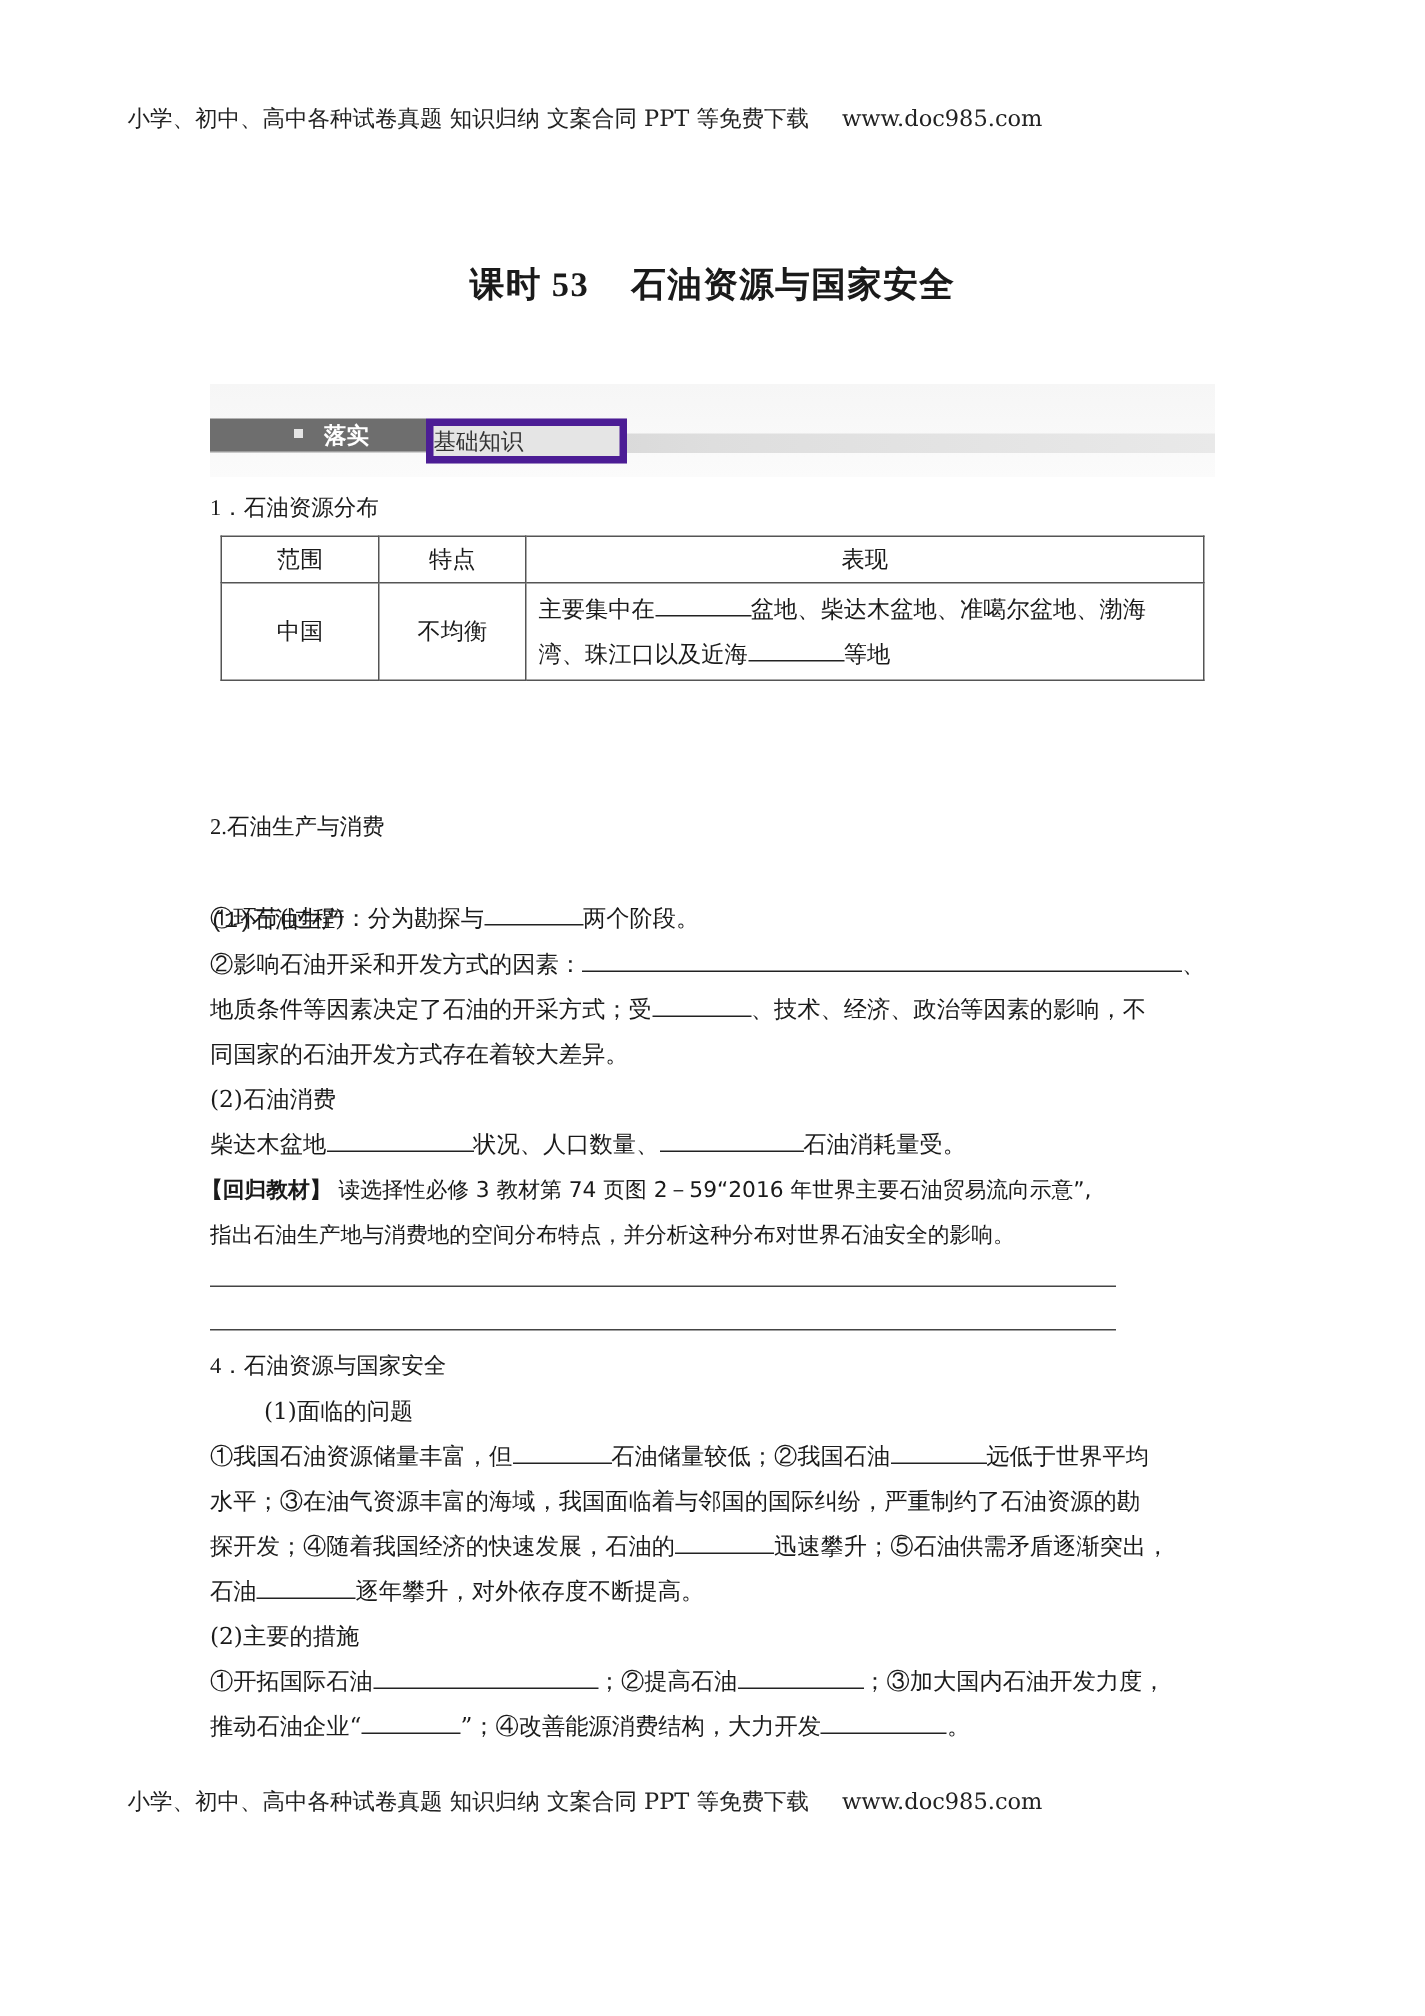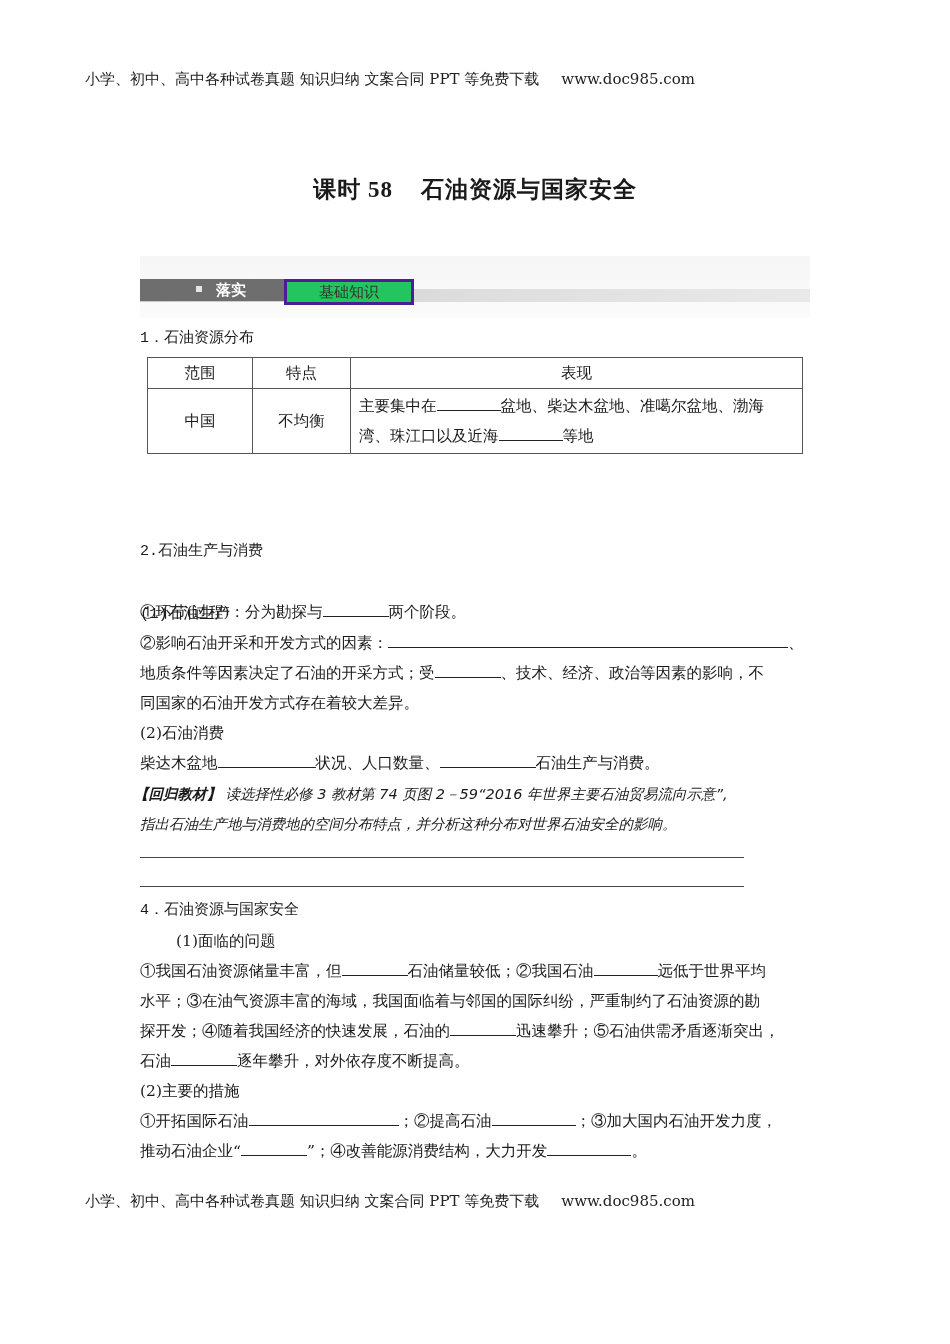--- a/index.html
+++ b/index.html
@@ -13,45 +13,45 @@
   .title .num { margin-right: 28px; font-family: "Liberation Serif", serif; }
   .banner-bg { left: 140px; top: 256px; width: 670px; height: 62px;
                background: linear-gradient(#f6f6f6, #fbfbfb); }
   .banner-bar { left: 140px; top: 289px; width: 670px; height: 13px;
                 background: linear-gradient(90deg, #c8c8c8, #dedede 50%, #e9e9e9); }
   .banner-dark { left: 140px; top: 279px; width: 144px; height: 22px; background: #6e6e6e;
                  color: #fff; font-family: "DejaVu Sans", sans-serif; font-weight: bold; font-size: 15px;
                  line-height: 22px; }
   .banner-dark .sq { display: inline-block; width: 6px; height: 6px; background: #e5e5e5;
                      margin-left: 56px; margin-right: 14px; vertical-align: middle; position: relative; top: -2px; }
-  .banner-tab { left: 284px; top: 279px; width: 124px; height: 20px; background: #22c55e;
-                border: 3px solid #4c1d95; text-align: center; font-family: "DejaVu Sans", sans-serif;
+  .banner-tab { left: 284px; top: 279px; width: 124px; height: 20px; background: #e5e5e5;
+                border: 5px solid #4c1d95; text-align: left; font-family: "DejaVu Sans", sans-serif;
                 font-size: 15px; line-height: 20px; color: #333; }
   .p { left: 140px; font-size: 15.5px; line-height: 20px; white-space: nowrap; }
-  .sec { font-family: Liberation Mono, monospace; font-size: 15px; }
+  .sec { font-family: Liberation Serif, serif; font-size: 15px; }
   .blank { display: inline-block; border-bottom: 1px solid #222; height: 14px; vertical-align: baseline; }
   table.dist { position: absolute; left: 147px; top: 357px; width: 656px; border-collapse: collapse;
                font-size: 15.5px; }
   table.dist td, table.dist th { border: 1px solid #555; font-weight: normal; }
   table.dist th { height: 28px; text-align: center; }
   table.dist td.c { text-align: center; }
   table.dist td.t { padding: 2px 8px; line-height: 30px; text-align: left; }
   .rule { left: 140px; width: 604px; height: 0; border-top: 1px solid #444; }
   .bold { font-weight: bold; font-family: "DejaVu Sans", sans-serif; }
-  .sans { font-family: "DejaVu Sans", sans-serif; font-style: italic; }
+  .sans { font-family: "DejaVu Sans", sans-serif; }
 </style>
 </head>
 <body>
 
 <div class="abs hdr" style="top:70px;">
   <span>小学、初中、高中各种试卷真题  知识归纳  文案合同  PPT 等免费下载</span><span class="url">www.doc985.com</span>
 </div>
 
 <div class="abs title">
-  <span class="num">课时 58</span><span>石油资源与国家安全</span>
+  <span class="num">课时 53</span><span>石油资源与国家安全</span>
 </div>
 
 <div class="abs banner-bg"></div>
 <div class="abs banner-bar"></div>
 <div class="abs banner-dark">
   <span class="sq"></span><span>落实</span>
 </div>
 <div class="abs banner-tab">基础知识</div>
 
 <div class="abs p sec" style="top:329px;">1．石油资源分布</div>
@@ -86,21 +86,21 @@
 </div>
 <div class="abs p" style="top:633px;text-align:center;">
   <span>②影响石油开采和开发方式的因素：</span><span class="blank" style="width:400px"></span><span>、</span>
 </div>
 <div class="abs p" style="top:663px;">
   <span>地质条件等因素决定了石油的开采方式；受</span><span class="blank" style="width:66px"></span><span>、技术、经济、政治等因素的影响，不</span>
 </div>
 <div class="abs p" style="top:693px;">同国家的石油开发方式存在着较大差异。</div>
 <div class="abs p" style="top:723px;">(2)石油消费</div>
 <div class="abs p" style="top:753px;">
-  <span>柴达木盆地</span><span class="blank" style="width:98px"></span><span>状况、人口数量、</span><span class="blank" style="width:96px"></span><span>石油生产与消费。</span>
+  <span>柴达木盆地</span><span class="blank" style="width:98px"></span><span>状况、人口数量、</span><span class="blank" style="width:96px"></span><span>石油消耗量受。</span>
 </div>
 
 <div class="abs p sans" style="top:784px; left:134px; font-size:14.5px;">
   <span class="bold">【回归教材】</span> <span>读选择性必修 3 教材第 74 页图 2－59“2016 年世界主要石油贸易流向示意”,</span>
 </div>
 <div class="abs p sans" style="top:814px; font-size:14.5px;">指出石油生产地与消费地的空间分布特点，并分析这种分布对世界石油安全的影响。</div>
 <div class="abs rule" style="top:857px;"></div>
 <div class="abs rule" style="top:886px;"></div>
 
 <div class="abs p sec" style="top:901px;">4．石油资源与国家安全</div>

